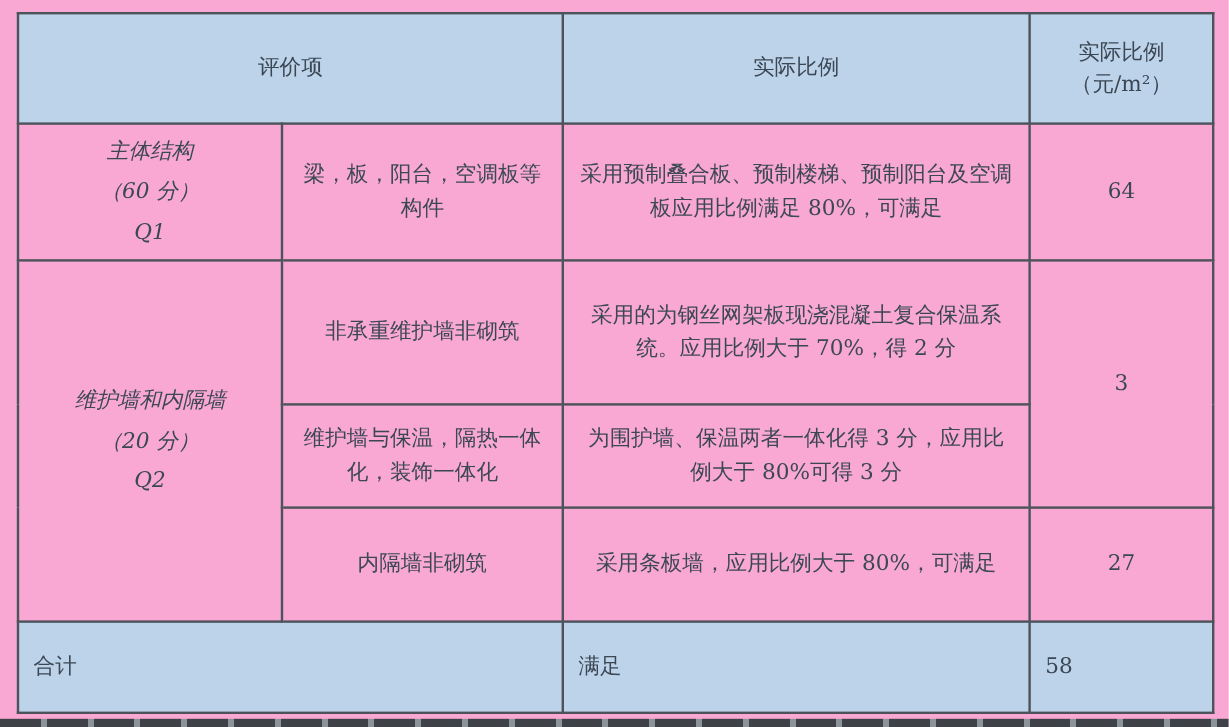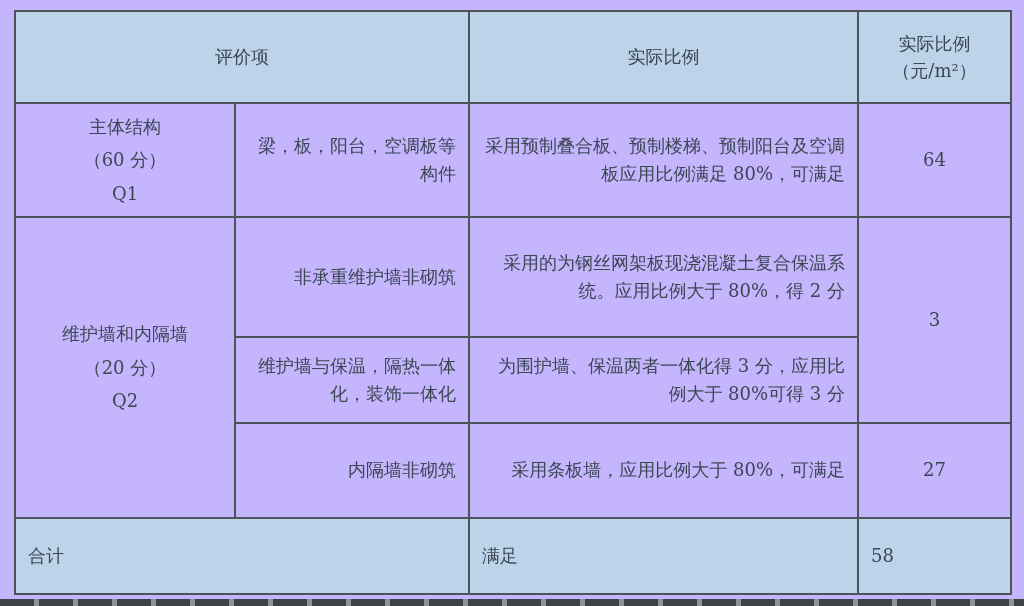--- a/index.html
+++ b/index.html
@@ -4,21 +4,21 @@
 <style>
   html, body {
     margin: 0;
     padding: 0;
     background: #ffffff;
   }
   .page {
     position: relative;
     width: 1024px;
     height: 606px;
-    background: #c4b5fd;
+    background: #f9a8d4;
     overflow: hidden;
     font-family: "DejaVu Serif", "Liberation Serif", serif;
   }
   table.eval-table {
     position: absolute;
     left: 14px;
     top: 10px;
     width: 996px;
     border-collapse: collapse;
     table-layout: fixed;
@@ -34,22 +34,22 @@
     line-height: 1.55;
   }
   .eval-table th {
     background: #bcd3ea;
   }
   .eval-table tr.total-row td {
     background: #bcd3ea;
     text-align: left;
   }
   .cell-center { text-align: center; }
-  .cell-left   { text-align: right; }
-  .category-cell div { line-height: 1.85; text-align: center; }
+  .cell-left   { text-align: center; }
+  .category-cell div { line-height: 1.85; text-align: center; font-style: italic; }
   .cost-header div { line-height: 1.5; text-align: center; }
   .bottom-strip {
     position: absolute;
     left: 0;
     bottom: 0;
     width: 1024px;
     height: 7px;
     background: repeating-linear-gradient(
       90deg,
       #3e4246 0px, #3e4246 34px,
@@ -91,21 +91,21 @@
       <td class="cell-center">64</td>
     </tr>
 
     <tr style="height:120px">
       <td rowspan="3" class="category-cell">
         <div>维护墙和内隔墙</div>
         <div>（20 分）</div>
         <div>Q2</div>
       </td>
       <td class="cell-left">非承重维护墙非砌筑</td>
-      <td class="cell-left">采用的为钢丝网架板现浇混凝土复合保温系统。应用比例大于 80%，得 2 分</td>
+      <td class="cell-left">采用的为钢丝网架板现浇混凝土复合保温系统。应用比例大于 70%，得 2 分</td>
       <td rowspan="2" class="cell-center">3</td>
     </tr>
 
     <tr style="height:86px">
       <td class="cell-left">维护墙与保温，隔热一体化，装饰一体化</td>
       <td class="cell-left">为围护墙、保温两者一体化得 3 分，应用比例大于 80%可得 3 分</td>
     </tr>
 
     <tr style="height:95px">
       <td class="cell-left">内隔墙非砌筑</td>

